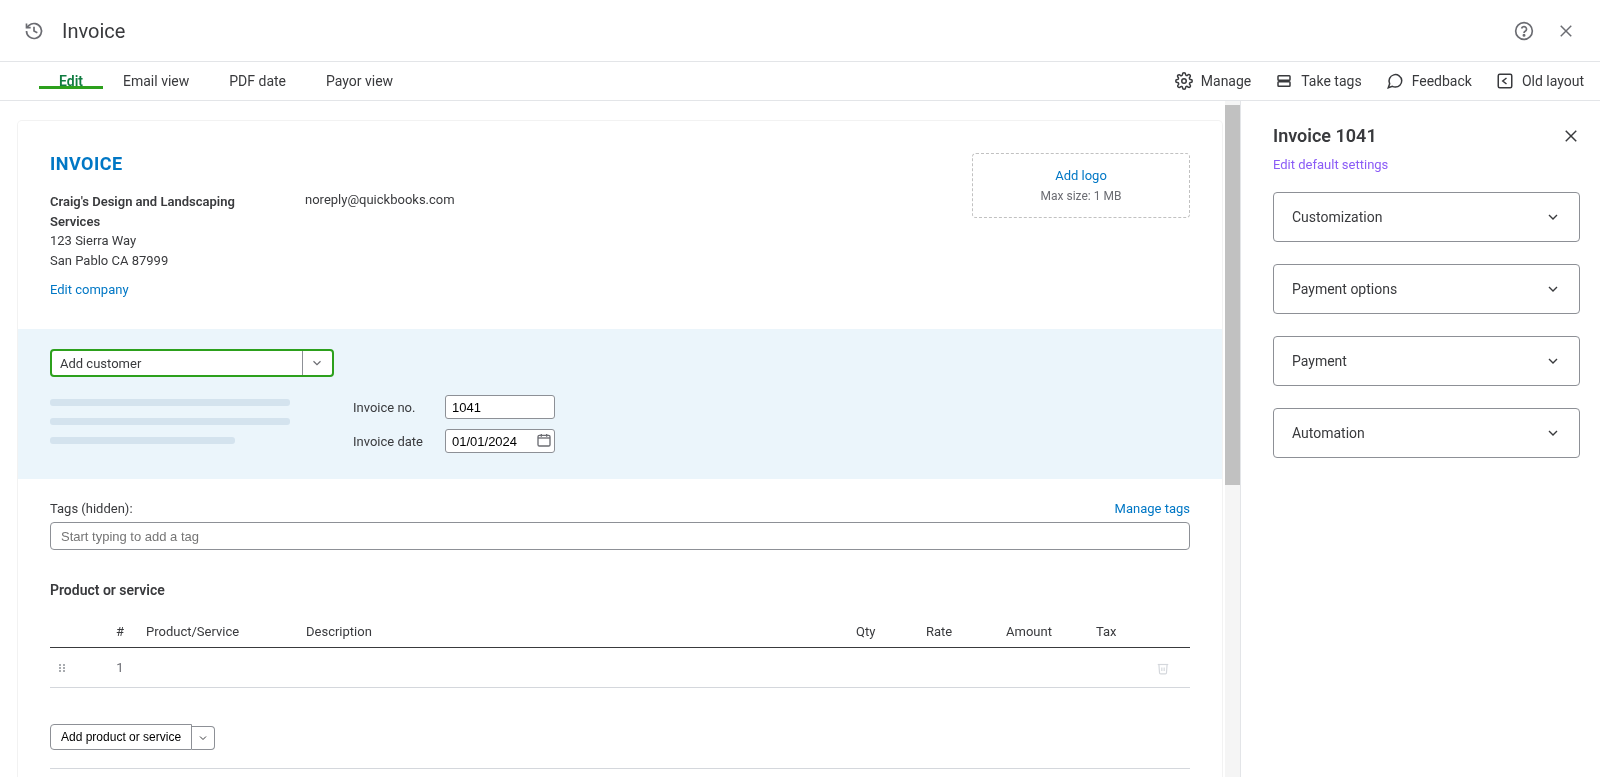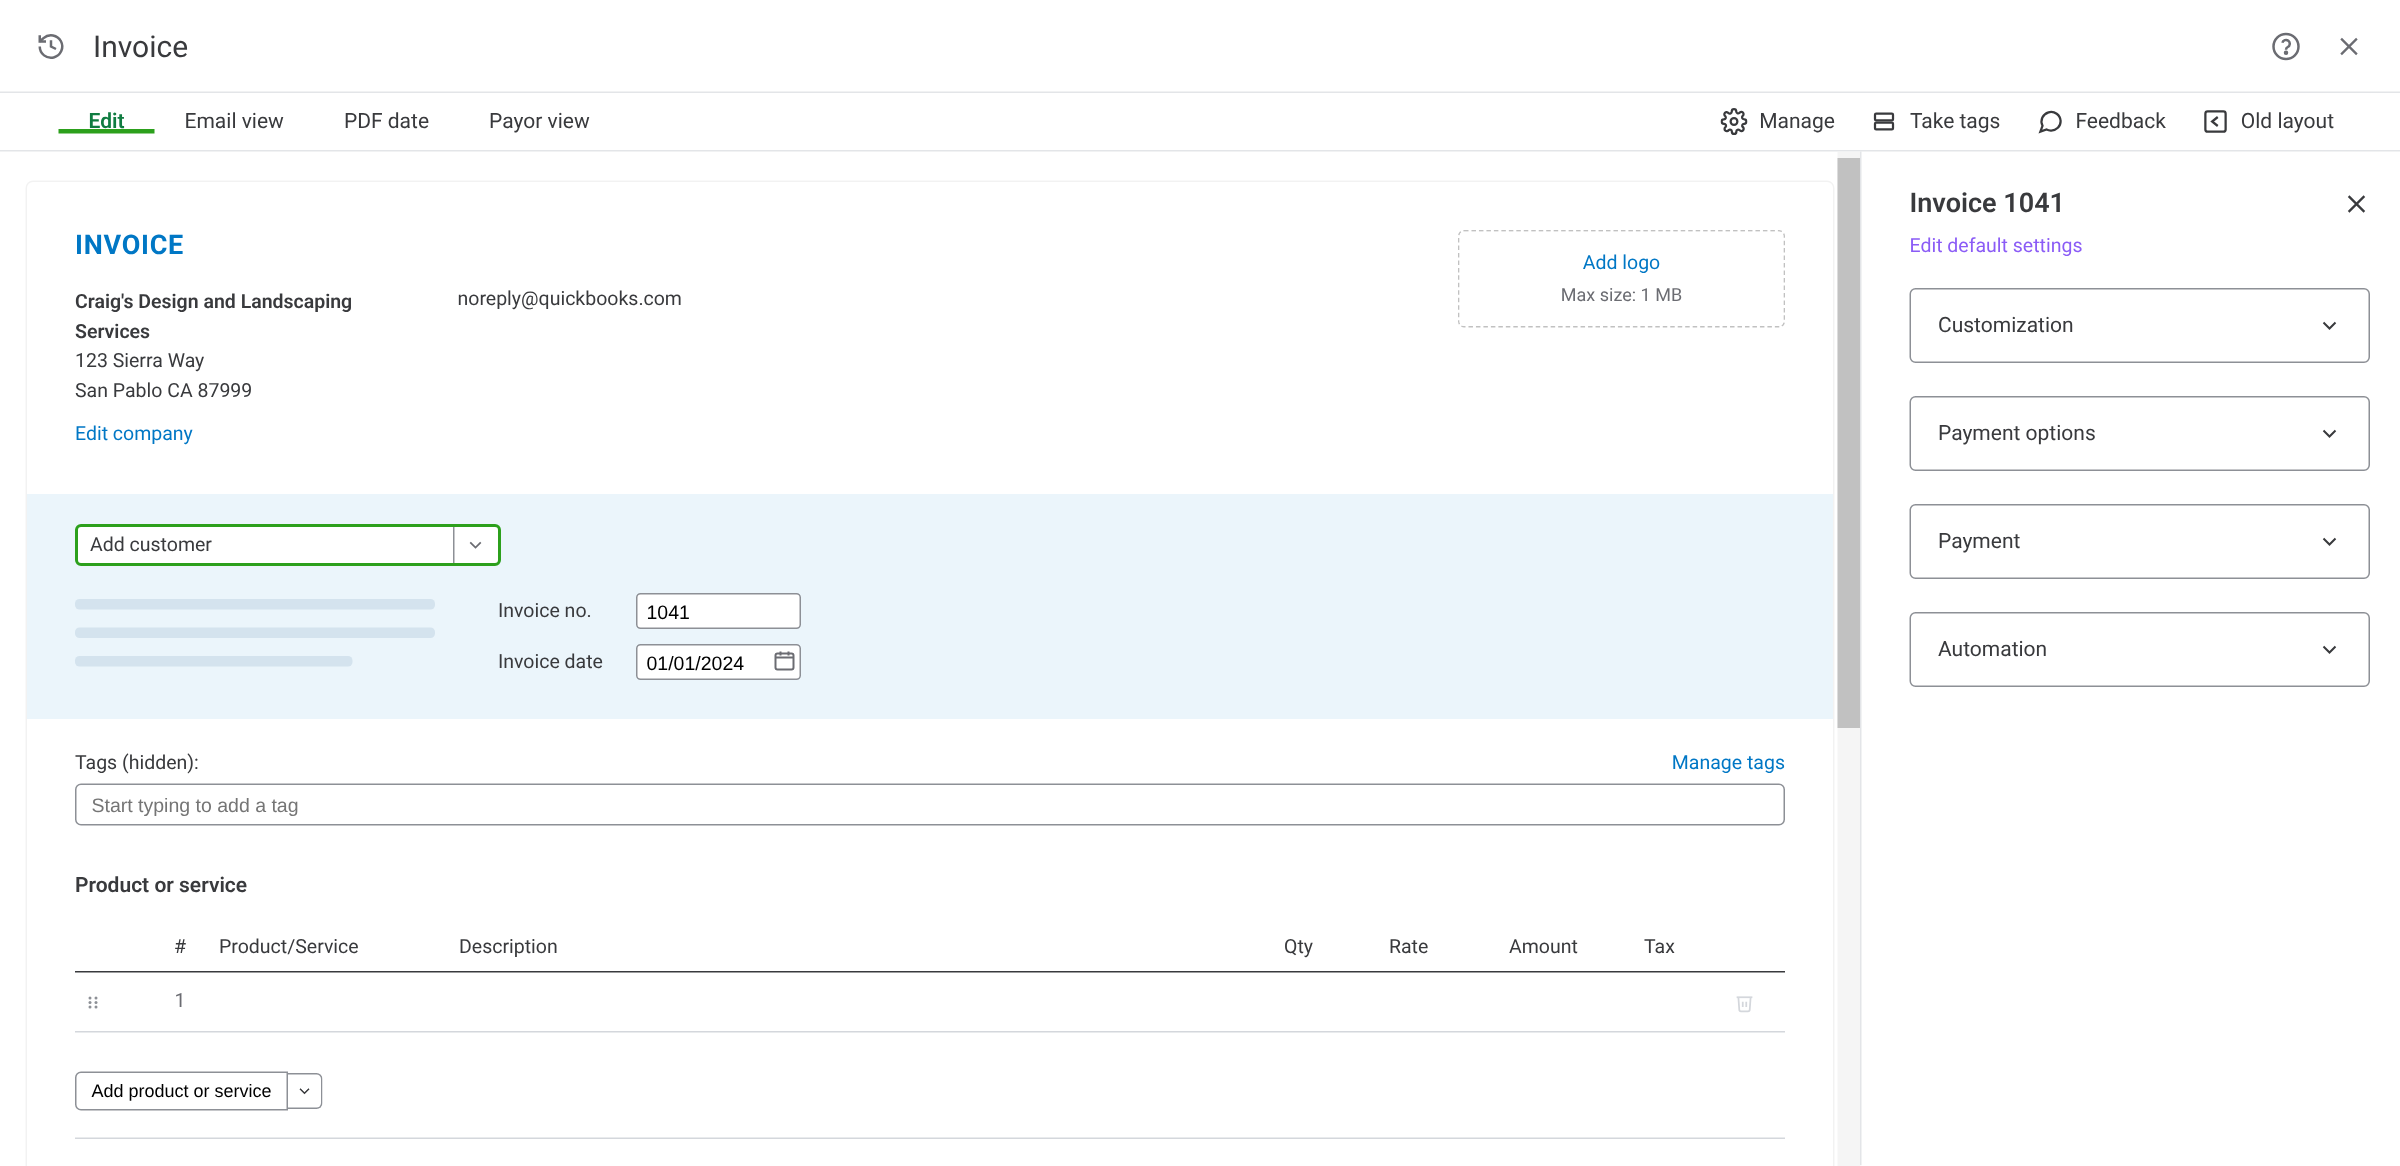--- a/index.html
+++ b/index.html
@@ -11,21 +11,21 @@
 .header-title { font-size: 20px; font-weight: 400; color: #393a3d; }
 .header-right { margin-left: auto; display: flex; align-items: center; gap: 14px; }
 .icon-btn { width: 28px; height: 28px; display: flex; align-items: center; justify-content: center; cursor: pointer; color: #6b6c72; }
 
 
 .tab-bar { height: 39px; border-bottom: 1px solid #e3e5e8; display: flex; align-items: stretch; padding-left:0; }
 .tabs-left { display:flex; align-items:center;margin-left:39px; }
 .tab { padding: 0 20px; display:flex; align-items:center; cursor: pointer; color: #393a3d; font-size: 14px; position: relative; }
 .tab.active { color: #107c41; font-weight: 600; }
 .tab.active::after { content:""; position:absolute; bottom:0; left:0; right:0; height:3px; background:#2ca01c; }
-.tab-actions { margin-left: auto; display:flex; align-items:center; gap: 24px; padding-right: 44px; }
+.tab-actions { margin-left: auto; display:flex; align-items:center; gap: 24px; padding-right: 16px; }
 .tab-action { display:flex; align-items:center; gap:8px; cursor:pointer; color: #393a3d; font-size:14px; }
 
 
 .main-wrap { position:absolute; top:101px; bottom:0; left:0; right:0; display:flex; }
 .main-left { flex: 0 0 auto; width: calc(100% - 360px); height:100%; position:relative; overflow-y:auto; }
 .main-right { flex:0 0 360px; width:360px; border-left:1px solid #e3e5e8; height:100%; position:relative; padding: 24px 20px 0 32px; overflow-y:auto; }
 
 .scroll-track { position:absolute; top:0; right:0; width:15px; height:100%; background:#f5f5f5; }
 .scroll-thumb { position:absolute; right:0; top:4px; width:15px; height:380px; background:#c1c1c1; border-radius:0; }
 
@@ -69,21 +69,21 @@
 .tags-input { width:100%; height:28px; border:1.5px solid #8d9096; border-radius:4px; padding:0 10px; font-size:13px; color:#8d9096; background:#fff; }
 
 
 .prod-sec { padding: 22px 32px 10px 32px; }
 .prod-title { font-size:14px; font-weight:600; color:#393a3d; margin-bottom: 18px; }
 .prod-table { width:100%; border-collapse:collapse; font-size:13px; }
 .prod-table th { text-align:left; font-weight:400; padding: 8px 6px; border-bottom:1px solid #393a3d; color:#393a3d; }
 .prod-table td { padding:12px 6px; border-bottom:1px solid #d4d7dc; color:#6b6c72; }
 .drag-handle { color:#8d9096; cursor:grab; }
 
-.add-prod { display:flex; align-items:center; margin-top: 26px; }
+.add-prod { display:flex; align-items:flex-end; margin-top: 36px; }
 .add-prod-btn { border:1px solid #8d9096; border-radius:4px 0 0 4px; background:#fff; font-size:12px; padding:5px 10px; cursor:pointer; }
 .add-prod-caret { border:1px solid #8d9096; border-left:none; border-radius:0 4px 4px 0; background:#fff; padding:5px 5px; cursor:pointer; display:flex; align-items:center; }
 .divider-line { height:1px; background:#d4d7dc; margin-top:18px; }
 
 .pay-opts { padding: 16px 32px; display:flex; align-items:baseline; justify-content:space-between; font-size:13px; color:#393a3d; }
 
 
 .side-head { display:flex; align-items:center; margin-bottom:10px; }
 .side-title { font-size:18px; font-weight:600; color:#393a3d; }
 .side-close { margin-left:auto; cursor:pointer; color:#393a3d; }
@@ -209,21 +209,21 @@
                 <polyline points="6 9 12 15 18 9"></polyline>
               </svg>
           </span>
         </div>
         <div class="cust-row">
           <div class="skeleton-col">
             <div class="sk-line" style="width:240px;"></div>
             <div class="sk-line" style="width:240px;"></div>
             <div class="sk-line" style="width:185px;"></div>
           </div>
-          <div class="field-grid" style="margin-left:2px;">
+          <div class="field-grid" style="margin-left:23px;">
             <label>Invoice no.</label>
             <input class="text-input" type="text" value="1041" style="">
             <label>Invoice date</label>
             <div class="date-wrap">
               <input class="text-input" type="text" value="01/01/2024" style="">
               <span class="cal-icon">
                 <svg width="16" height="16" viewBox="0 0 24 24" fill="none" stroke="currentColor" stroke-width="2">
                     <rect x="3" y="5" width="18" height="16" rx="2"></rect>
                     <line x1="3" y1="9" x2="21" y2="9"></line>
                     <line x1="8" y1="3" x2="8" y2="7"></line>

